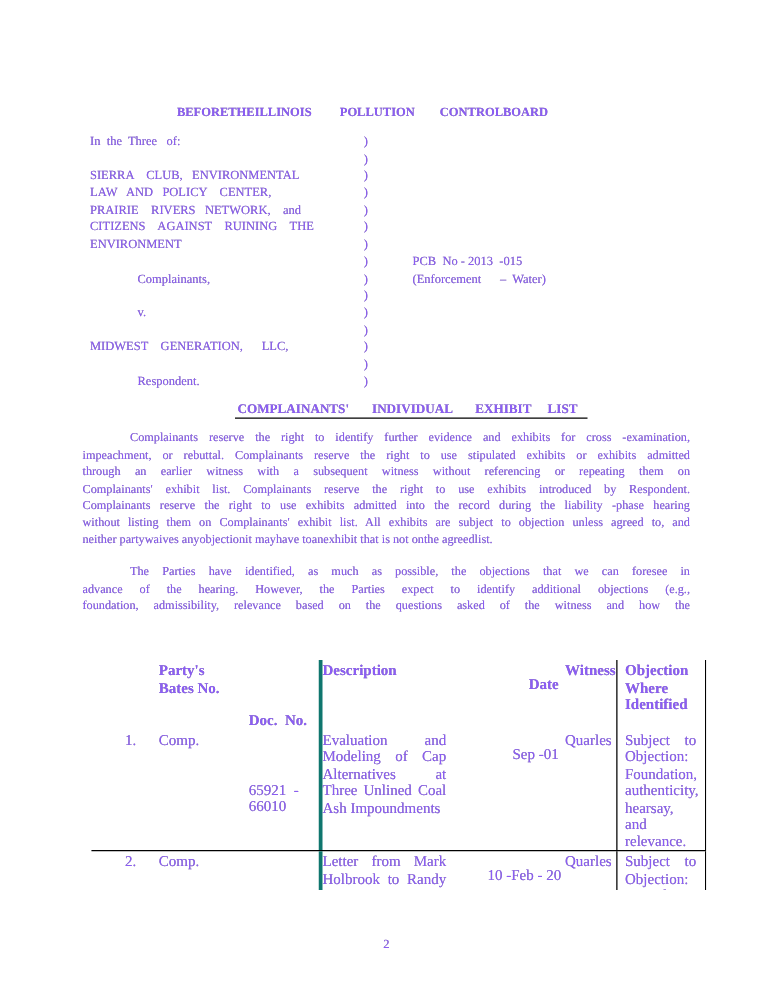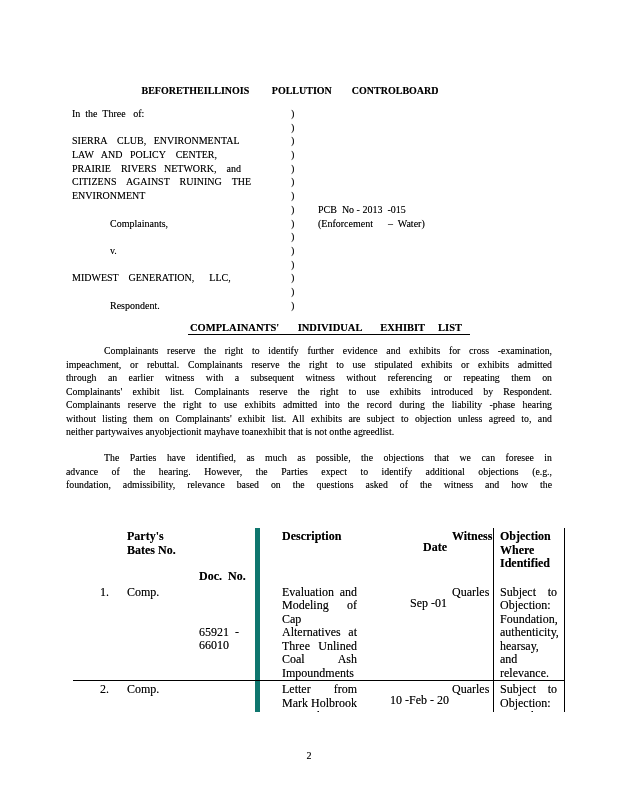--- a/index.html
+++ b/index.html
@@ -2,21 +2,21 @@
 <html><head>
 <meta charset="utf-8">
 <style>
   html, body { margin: 0; padding: 0; background: #ffffff; }
   .page {
     position: relative;
     width: 618px;
     height: 800px;
     background: #ffffff;
     font-family: "Liberation Serif", serif;
-    color: #000000;
+    color: #8b5cf6;
     overflow: hidden;
     text-shadow: 0 0 0.4px rgba(0,0,0,0.45);
   }
 
   
   .court-header {
     position: absolute;
     top: 85px; left: 0;
     width: 580px;
     text-align: center;
@@ -24,21 +24,21 @@
     font-size: 10px;
     white-space: pre;
   }
 
   
   .caption { position: absolute; top: 108px; left: 0; width: 618px; font-size: 10px; }
   .cap-row { position: relative; height: 13.7px; }
   .cap-left  { position: absolute; left: 72px;  white-space: pre; }
   .cap-row.indent .cap-left { left: 110px; }
   .cap-paren { position: absolute; left: 291px; }
-  .cap-right { position: absolute; left: 318px; white-space: pre; }
+  .cap-right { position: absolute; left: 330px; white-space: pre; }
 
   
   .doc-title {
     position: absolute;
     top: 322px; left: 0;
     width: 618px;
     text-align: center;
     font-size: 10.5px;
     font-weight: bold;
   }
@@ -74,21 +74,21 @@
     line-height: 13.5px;
   }
   .trow { display: flex; width: 492px; }
   .trow > div { box-sizing: border-box; flex: 0 0 auto; padding-top: 2px; }
   .thead { font-weight: bold; min-height: 44px; }
   .trow.r1 { min-height: 92px; }
   .trow.r2 { border-top: 1px solid #000; min-height: 48px; }
   .c-num     { width: 42px;  padding-left: 27px; }
   .c-party   { width: 75px;  padding-left: 12px; padding-right: 13px; }
   .c-doc     { width: 65px;  padding-left: 9px;  padding-right: 8px; white-space: pre-wrap; margin-top: 40px; }
-  .c-desc    { width: 135px; border-left: 5px solid #0f766e; padding-left: 22px; padding-right: 33px; text-align: justify; }
+  .c-desc    { width: 135px; border-left: 3px solid #0f766e; padding-left: 0; padding-right: 33px; text-align: justify; }
   .c-date    { width: 57px;  text-align: right; white-space: pre; margin-top: 11px; }
   .c-witness { width: 46px;  padding-left: 5px; }
   .c-obj     { width: 72px;  border-left: 1px solid #000; border-right: 1px solid #000;
                padding-left: 6px; padding-right: 7px; text-align: justify; }
 
   
   .pagenum {
     position: absolute;
     top: 750px; left: 0;
     width: 618px;

